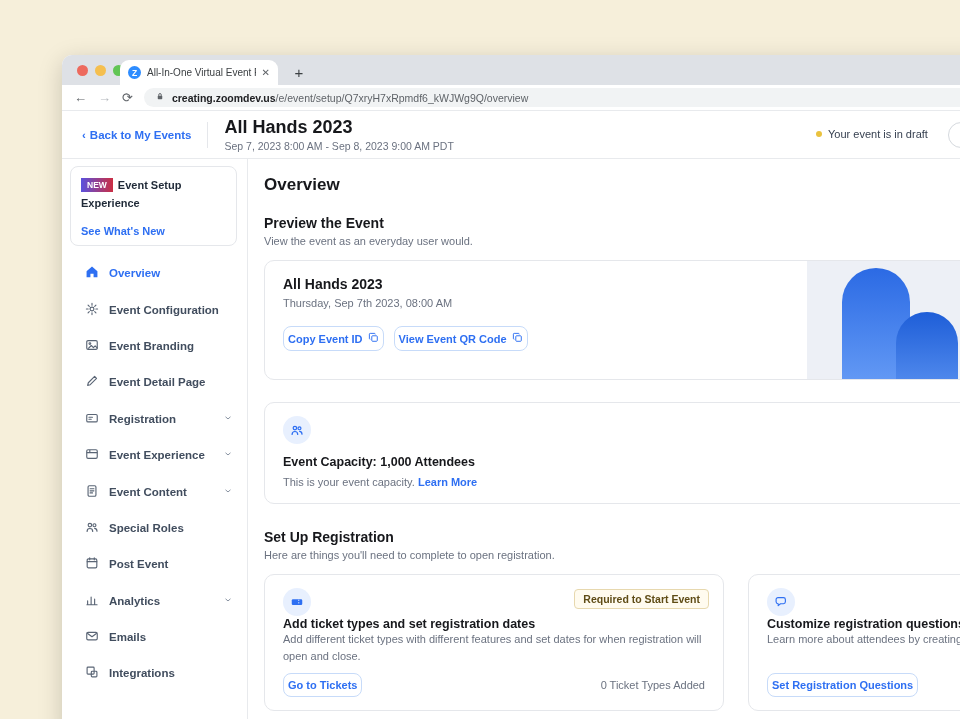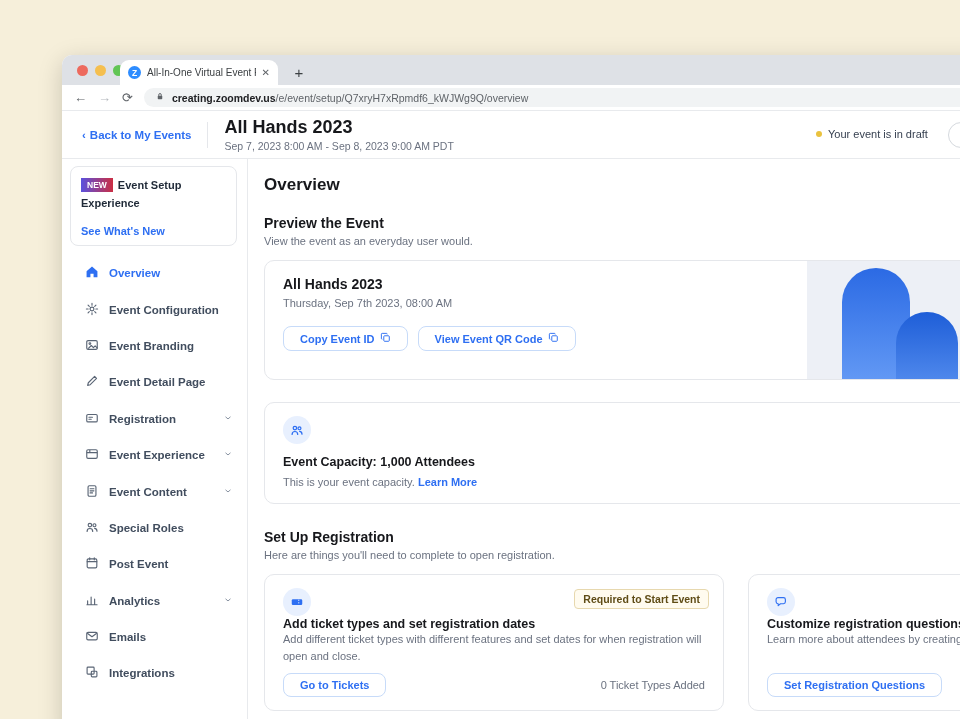--- a/index.html
+++ b/index.html
@@ -61,21 +61,21 @@
   .sec-title { font-size:14px; font-weight:800; color:#17181c; }
   .sec-sub { font-size:11px; color:#6b7280; margin:4px 0 13px; }
 
   .preview-card { position:relative; width:900px; height:120px; border:1px solid #e5e7eb;
     border-radius:10px; overflow:hidden; margin-bottom:22px; background:#fff; }
   .pc-text { padding:15px 18px; position:relative; z-index:2; }
   .pc-title { font-size:14px; font-weight:800; color:#17181c; }
   .pc-date { font-size:11px; color:#6b7280; margin-top:5px; }
   .pc-btns { display:flex; gap:10px; margin-top:17px; }
   .btn-outline { display:inline-flex; align-items:center; gap:5px; border:1px solid #c7dbf9; color:#2e6ff2;
-    border-radius:8px; padding:5px 16px; font-size:11px; font-weight:700; background:#fff; cursor:pointer; white-space:nowrap;}
+    border-radius:8px; padding:5px 4px; font-size:11px; font-weight:700; background:#fff; cursor:pointer; white-space:nowrap;}
   .pc-art { position:absolute; right:0; top:0; bottom:0; width:356px; background:#edf0f6; overflow:hidden; }
   .arch { position:absolute; border-radius:40px 40px 0 0; }
   .arch1 { left:35px; top:7px; width:68px; height:130px; background:linear-gradient(180deg,#2b6ae4,#6ba0f7); }
   .arch2 { left:89px; top:51px; width:62px; height:90px; background:linear-gradient(180deg,#1e5ed8,#5e95f2); }
 
   .capacity-card { width:900px; border:1px solid #e5e7eb; border-radius:10px; padding:13px 18px 15px; margin-bottom:25px; }
   .icon-circle { width:28px; height:28px; border-radius:50%; background:#e8f0fe; display:flex; align-items:center; justify-content:center; }
   .cap-title { font-size:12.5px; font-weight:800; color:#17181c; margin-top:11px; }
   .cap-sub { font-size:11px; color:#6b7280; margin-top:7px; }
   .link { color:#2e6ff2; font-weight:600; cursor:pointer; }

